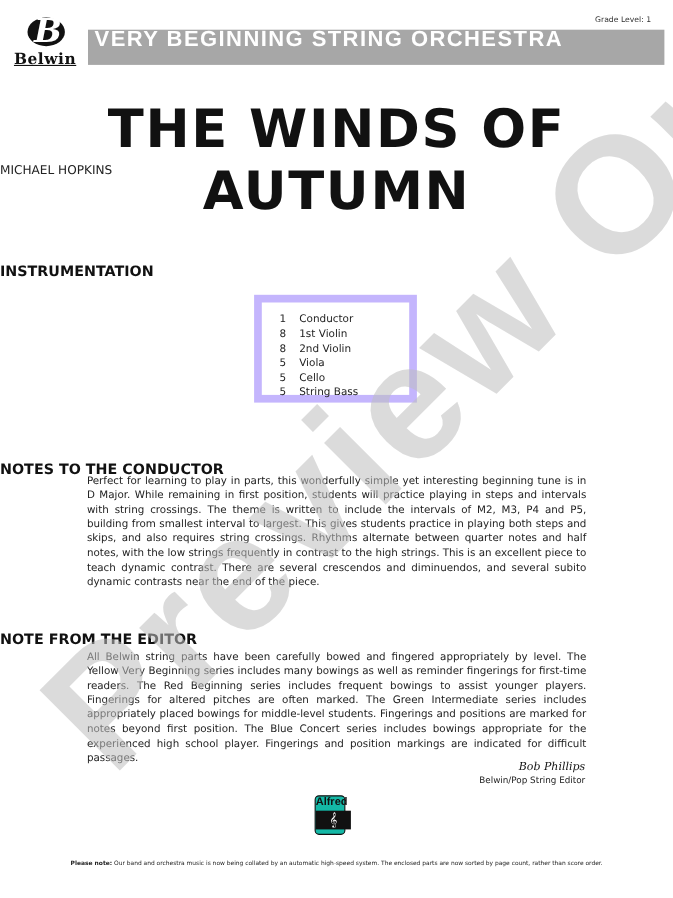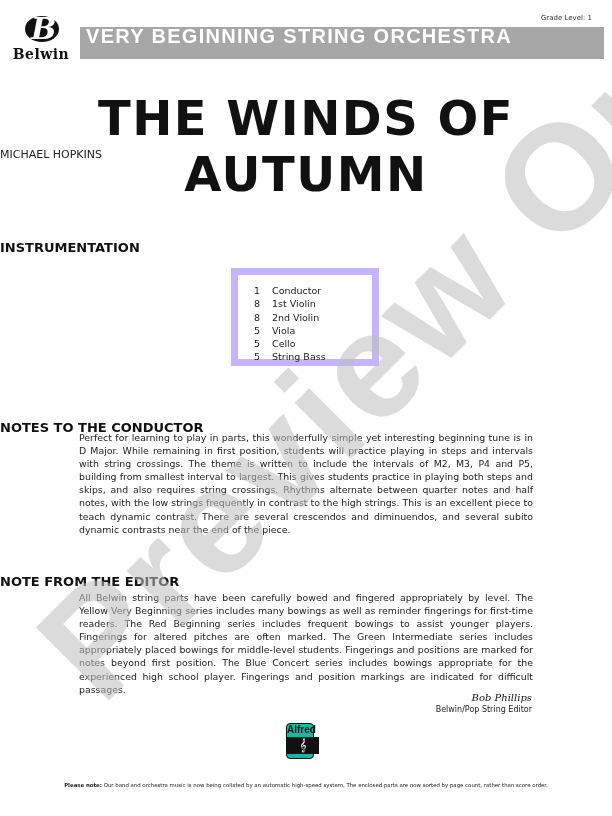--- a/index.html
+++ b/index.html
@@ -9,21 +9,21 @@
       position: absolute; left: -40px; top: 330px; width: 720px; text-align: center;
       font-family: "Liberation Sans", sans-serif; font-weight: bold; font-size: 150px;
       color: rgba(190,190,190,0.55); transform: rotate(-45deg); transform-origin: center;
       letter-spacing: 4px; pointer-events: none; z-index: 5; white-space: nowrap;
     }
 
     .logo { position: absolute; left: 6px; top: 14px; width: 70px; text-align: center; }
     .logo-b { width: 40px; height: 30px; margin: 0 auto; position: relative; }
     .logo-b .oval { position: absolute; left: 4px; top: 2px; width: 34px; height: 26px; border-radius: 50%; background: #111; }
     .logo-b .letter { position: absolute; left: 10px; top: -3px; font-family: "DejaVu Serif", serif; font-style: italic; font-weight: bold; font-size: 30px; color: #fff; }
-    .logo-word { font-family: "DejaVu Serif", serif; font-weight: bold; font-size: 14px; color: #111; margin-top: 2px; letter-spacing: 0.5px; }
+    .logo-word { font-family: "DejaVu Serif", serif; font-weight: bold; font-size: 14px; color: #111; margin-top: 2px; letter-spacing: 0.5px; text-decoration: underline; }
 
     .grade { position: absolute; right: 20px; top: 14px; font-size: 7px; color: #333; text-align: center; }
     .series-bar { position: absolute; left: 80px; top: 27px; right: 8px; height: 32px; background: #a7a7a7; }
     .series-bar span { position: absolute; left: 6px; top: -2px; font-family: "Liberation Sans", sans-serif; font-weight: bold; font-size: 20px; color: #ffffff; letter-spacing: 1.3px; white-space: nowrap; }
 
     .title { position: absolute; left: 0; right: 0; top: 90px; text-align: center; font-family: "DejaVu Sans", sans-serif; font-weight: bold; font-size: 48px; letter-spacing: 1.5px; color: #111; }
     .composer { position: absolute; left: 0; right: 0; top: 148px; text-align: left; font-size: 11px; color: #222; }
 
     .section-head { position: absolute; left: 0; right: 0; text-align: left; font-weight: bold; font-size: 13px; color: #111; }
     .instr-head { top: 240px; }

